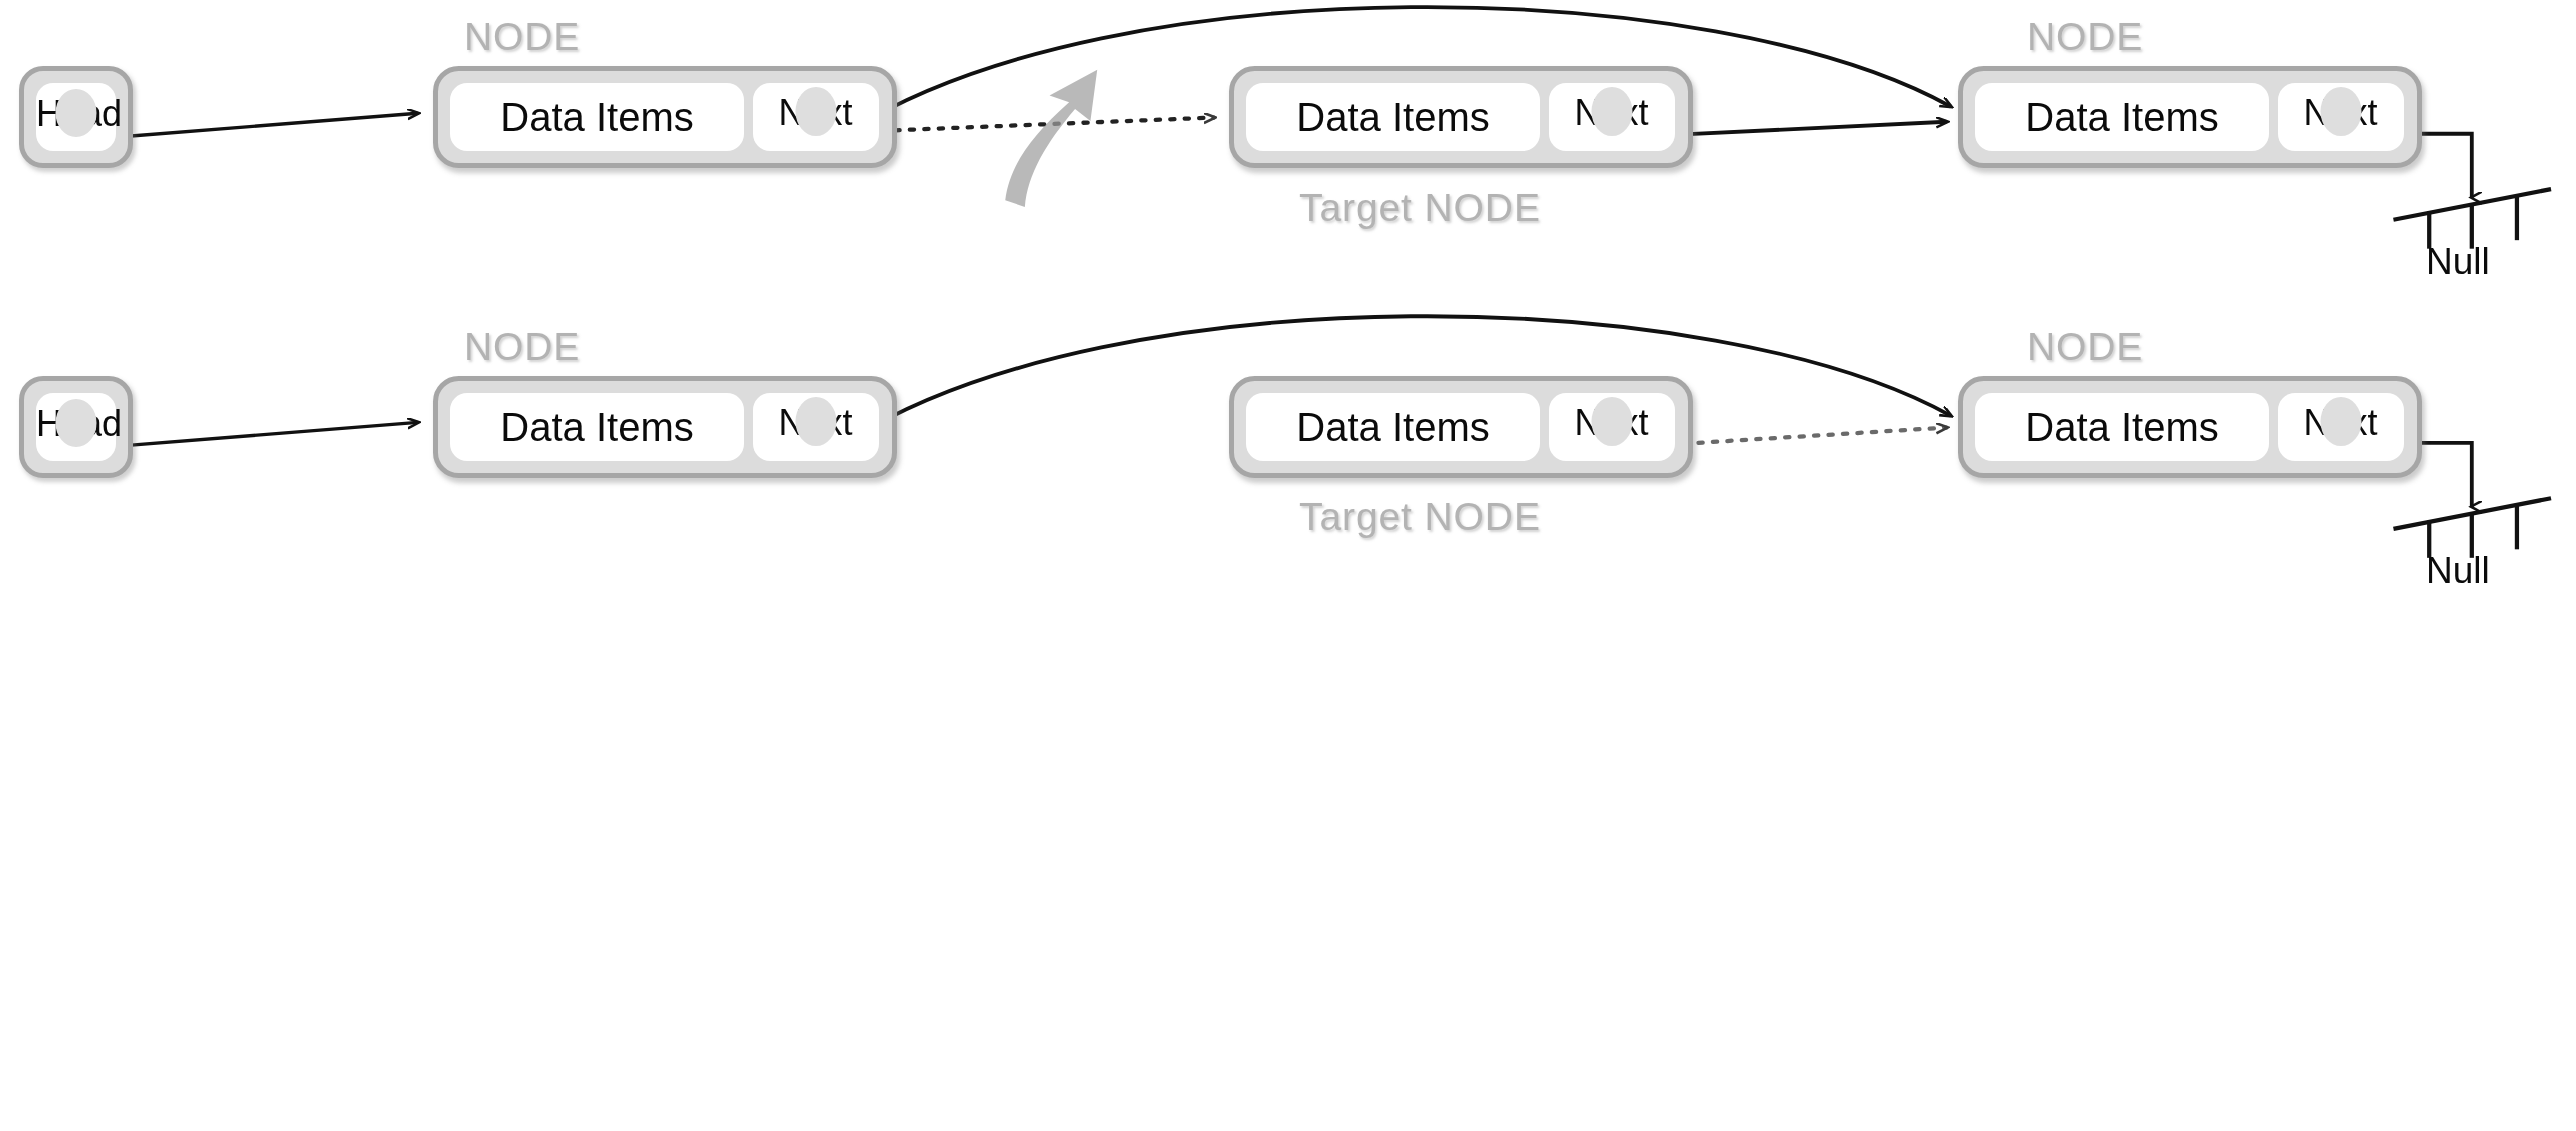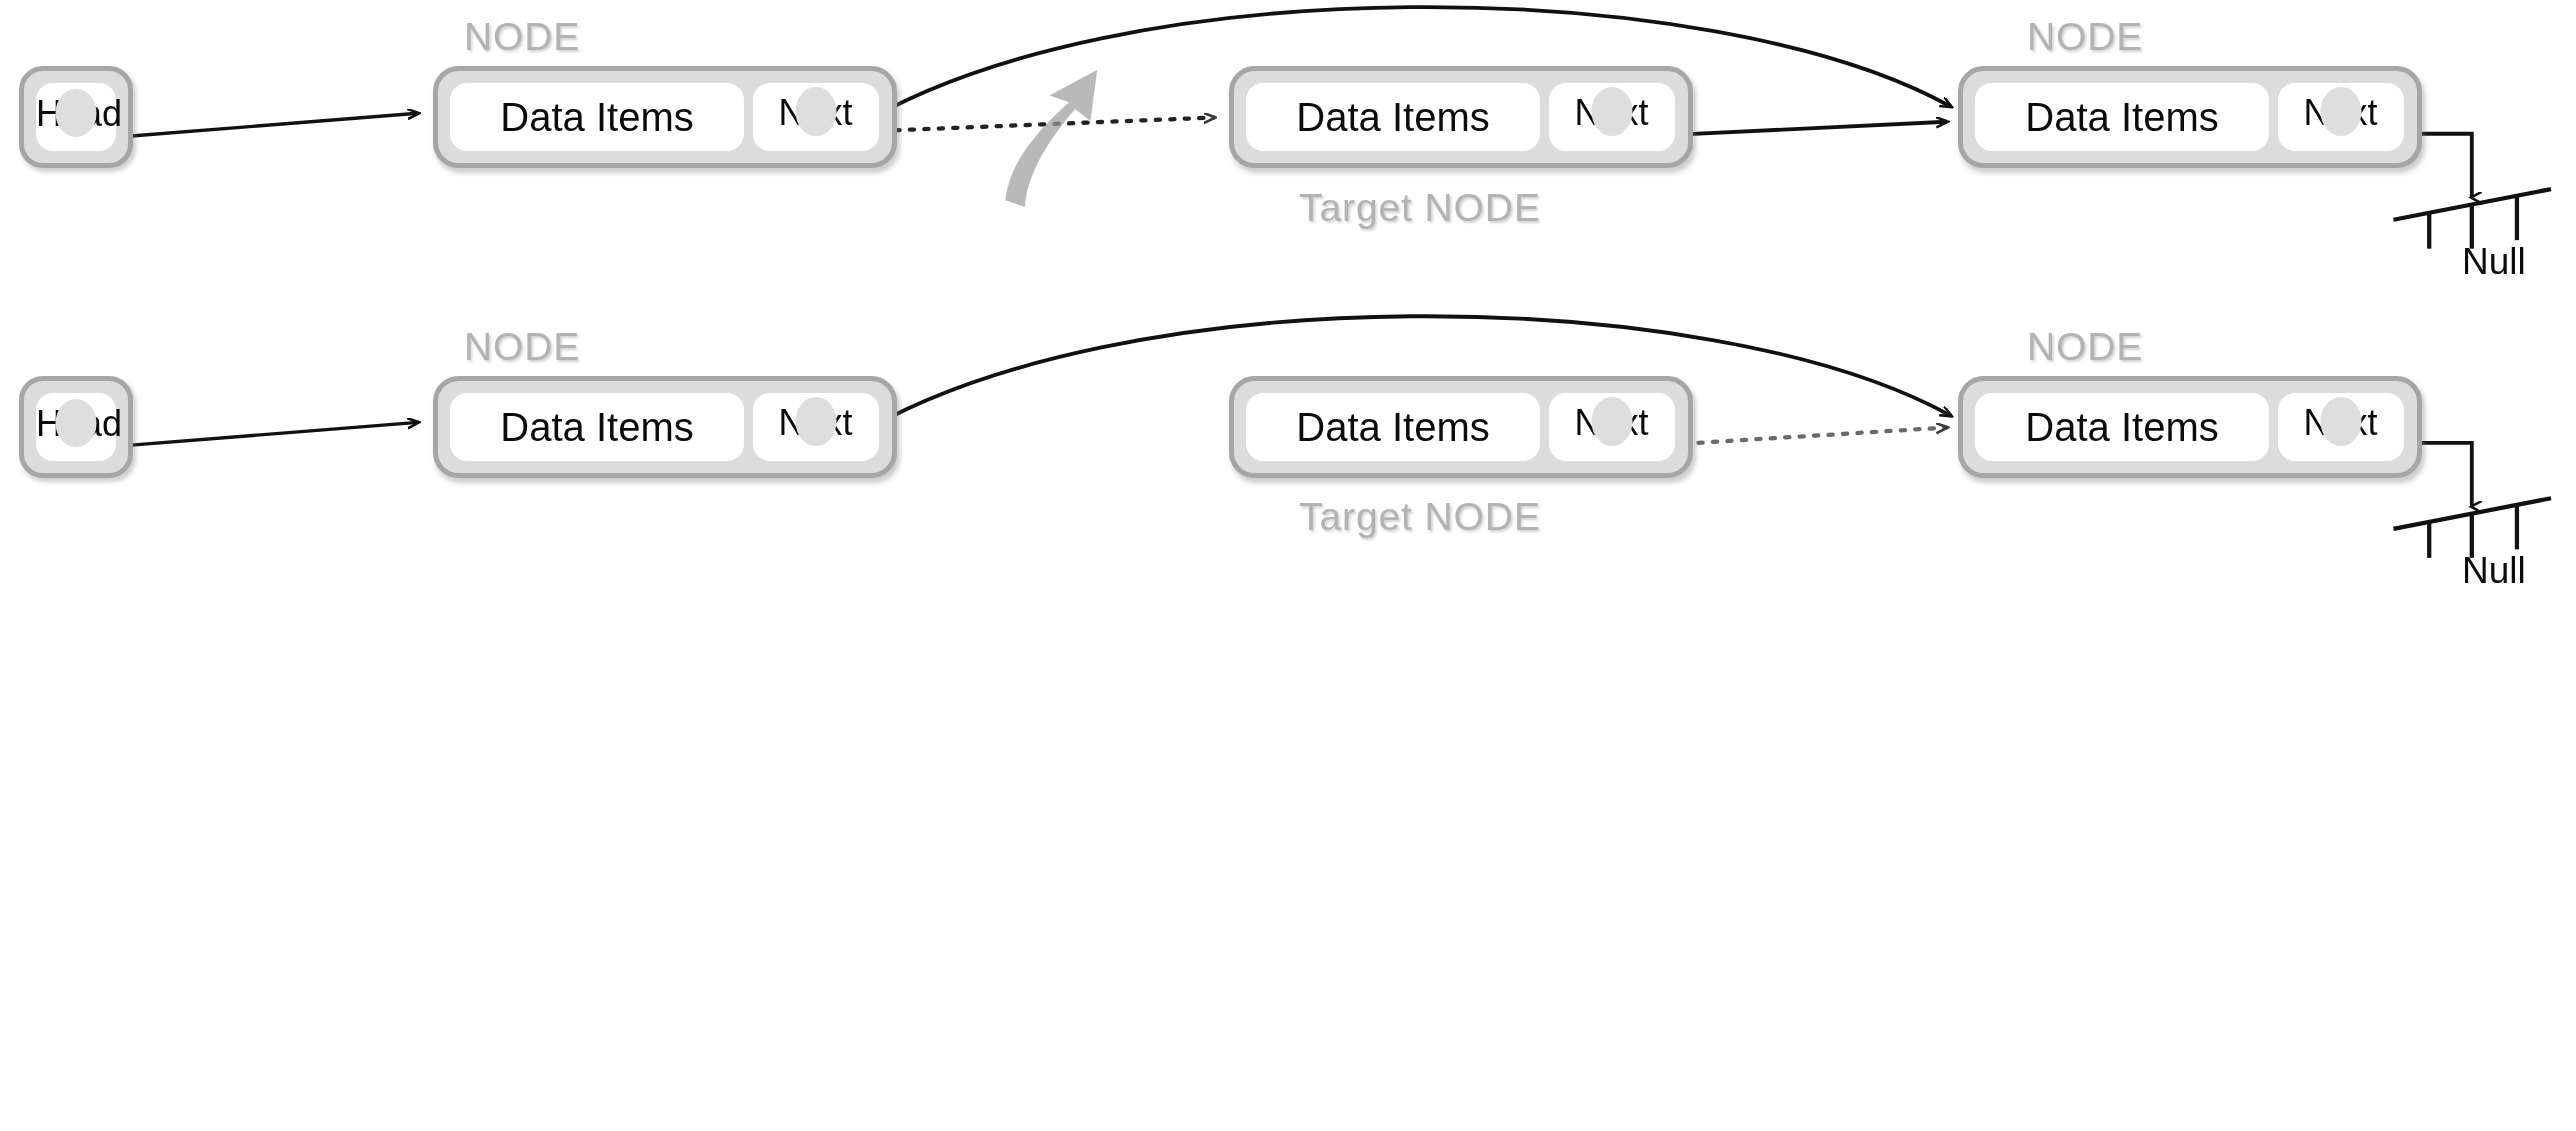--- a/index.html
+++ b/index.html
@@ -123,21 +123,20 @@
     height: 49px;
     border-radius: 50%;
     background: #dedede;
   }
   
   .null-label {
     position: absolute;
     font-size: 37px;
     color: #0b0b0b;
     white-space: nowrap;
-    margin-left: 36px;
   }
 </style>
 </head>
 <body>
 
 <div id="stage">
 
   <svg id="wires" viewBox="0 0 3024 1328" width="2576" height="1131">
     <defs>
       <marker id="arrowSolid" markerWidth="16" markerHeight="16" refX="12" refY="6" orient="auto" markerUnits="userSpaceOnUse">

